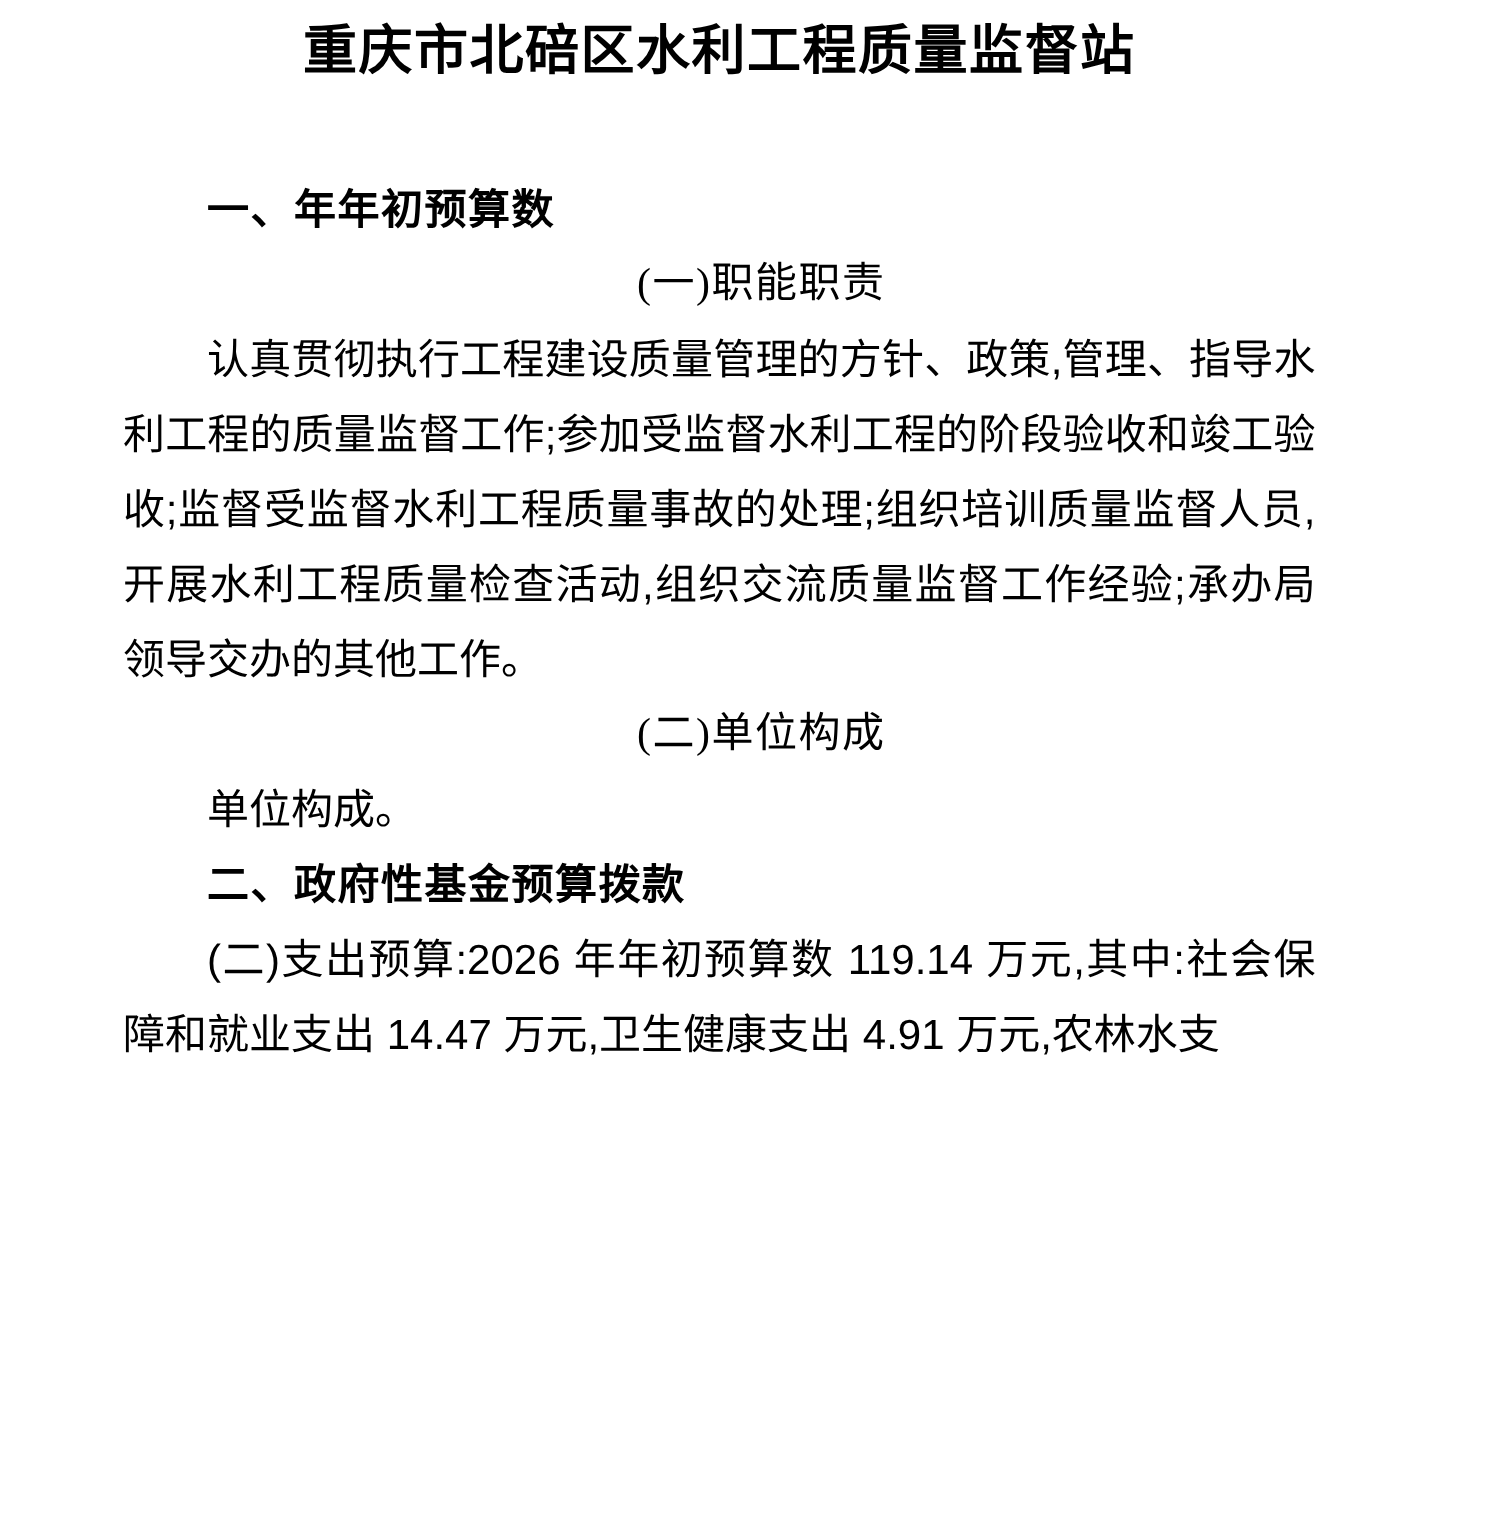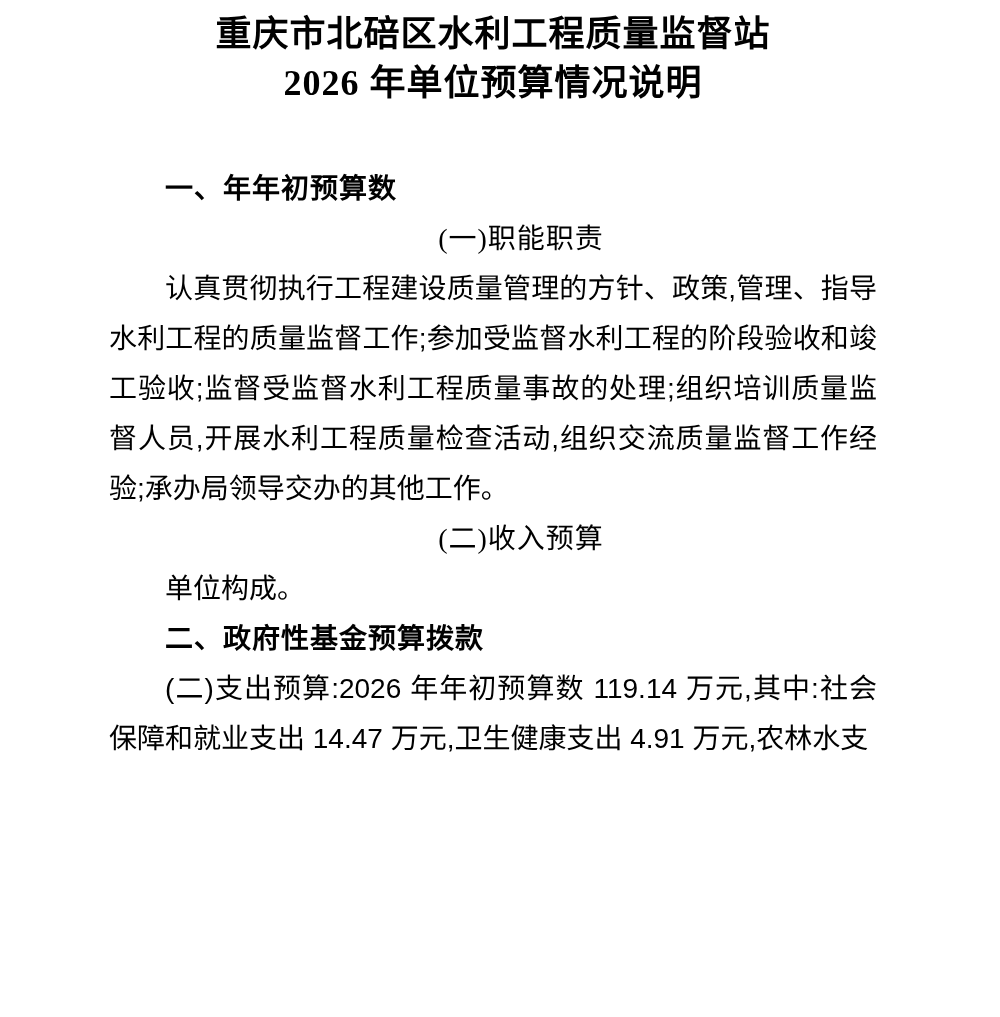--- a/index.html
+++ b/index.html
@@ -11,21 +11,21 @@
   body {
     width: 1000px;
     height: 1017px;
     overflow: hidden;
     color: #000000;
   }
   .page {
     box-sizing: border-box;
     width: 1000px;
     height: 1017px;
-    padding: 10px 123px 0 109px;
+    padding: 10px 123px 0 82px;
     background: #ffffff;
   }
   .doc-title {
     text-align: center;
     font-family: "Liberation Serif", "DejaVu Serif", serif;
     font-weight: bold;
     font-size: 36px;
     line-height: 49px;
     color: #000000;
     letter-spacing: 1px;
@@ -58,31 +58,30 @@
     text-align: center;
   }
 </style>
 </head>
 <body>
 
 <div class="page">
 
   <div class="doc-title">
     <div>重庆市北碚区水利工程质量监督站</div>
-    <div>2026 年单位预算情况说明</div>
   </div>
 
   <div class="content">
     <p class="blk section-heading">一、年年初预算数</p>
 
     <p class="blk subsection-heading">(一)职能职责</p>
 
     <p class="blk paragraph">认真贯彻执行工程建设质量管理的方针、政策,管理、指导水利工程的质量监督工作;参加受监督水利工程的阶段验收和竣工验收;监督受监督水利工程质量事故的处理;组织培训质量监督人员,开展水利工程质量检查活动,组织交流质量监督工作经验;承办局领导交办的其他工作。</p>
 
-    <p class="blk subsection-heading">(二)收入预算</p>
+    <p class="blk subsection-heading">(二)单位构成</p>
 
     <p class="blk paragraph">单位构成。</p>
 
     <p class="blk section-heading">二、政府性基金预算拨款</p>
 
 
     <p class="blk paragraph">(二)支出预算:2026 年年初预算数 119.14 万元,其中:社会保障和就业支出 14.47 万元,卫生健康支出 4.91 万元,农林水支</p>
   </div>
 
 </div>

